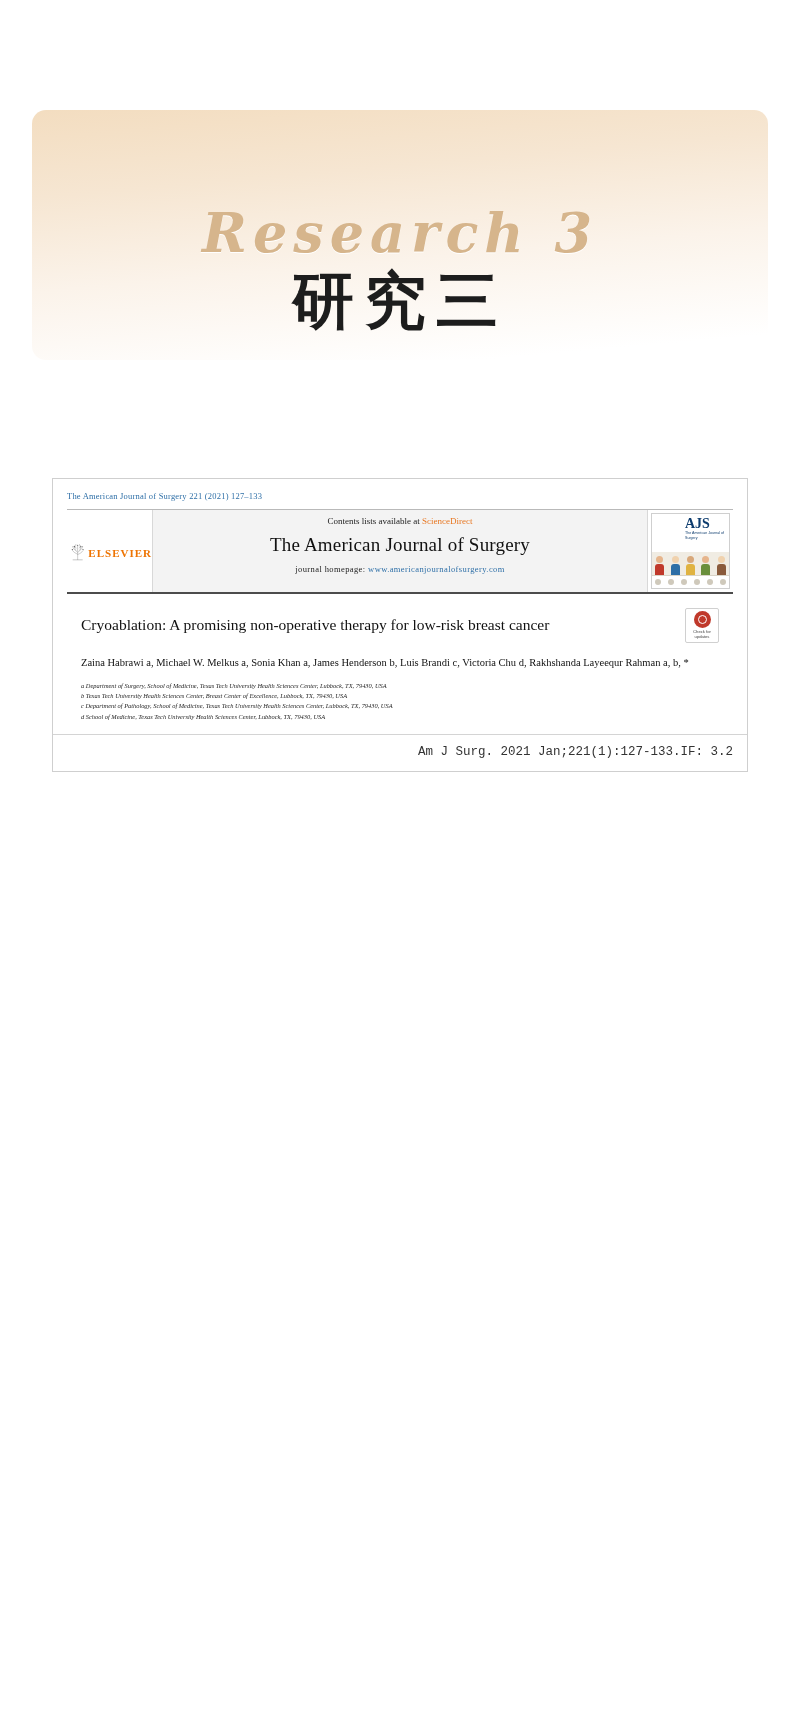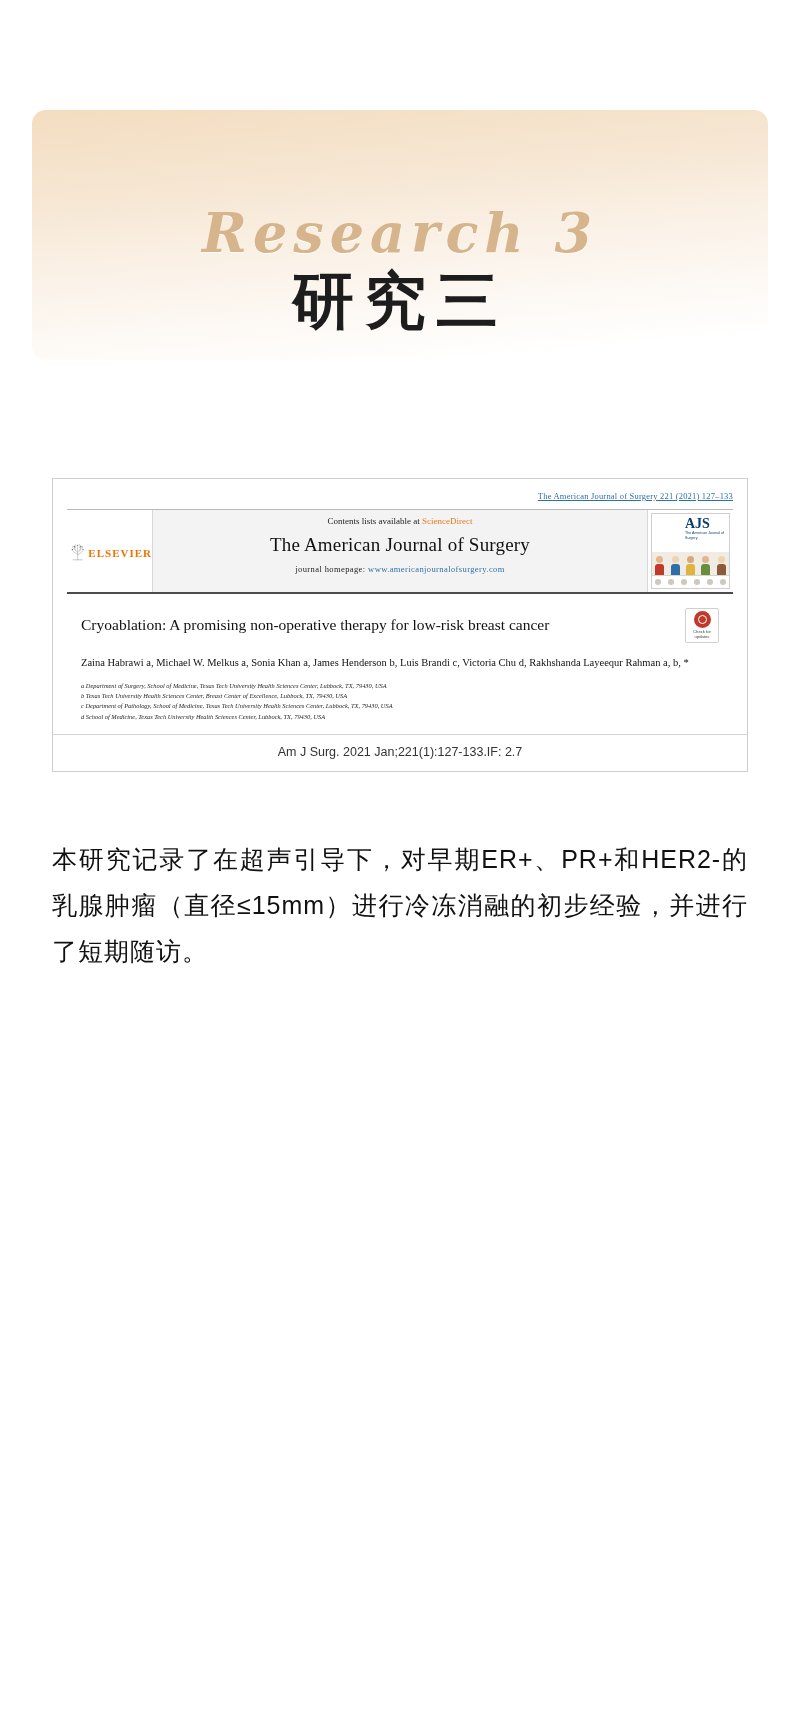--- a/index.html
+++ b/index.html
@@ -58,27 +58,26 @@
     margin: 118px 52px 0 52px;
     border: 1px solid #cfcfcf;
     background: #fff;
     box-sizing: border-box;
     padding: 0;
   }
   .paper-inner {
     padding: 12px 14px 0 14px;
   }
   .journal-line {
-    text-align: right;
+    text-align: left;
     color: #2e6fa7;
     font-size: 8.5px;
     letter-spacing: .2px;
     margin-bottom: 8px;
     font-family: "Liberation Serif", serif;
-    text-decoration: underline;
   }
 
   .masthead {
     display: flex;
     align-items: stretch;
     border-top: 1px solid #b9b9b9;
     border-bottom: 2px solid #4c4c4c;
   }
   .elsevier {
     width: 86px;
@@ -254,28 +253,28 @@
     font-family: "Liberation Serif", serif;
     font-style: italic;
     font-size: 6.4px;
     line-height: 1.6;
     color: #222;
     margin-top: 10px;
   }
 
   .cite-bar {
     display: flex;
-    justify-content: center;
+    justify-content: flex-end;
     align-items: center;
     border-top: 1px solid #d4d4d4;
     margin: 12px 0 0 0;
     padding: 10px 14px 12px 14px;
     font-size: 12.5px;
     color: #333;
-    font-family: Liberation Sans, sans-serif;
+    font-family: Liberation Mono, monospace;
   }
 
   
   .body-copy {
     margin: 64px 52px 0 52px;
     font-family: "Liberation Sans", sans-serif;
     font-size: 25px;
     line-height: 1.85;
     letter-spacing: 1px;
     color: #111;
@@ -393,20 +392,19 @@
         <div>a Department of Surgery, School of Medicine, Texas Tech University Health Sciences Center, Lubbock, TX, 79430, USA</div>
         <div>b Texas Tech University Health Sciences Center, Breast Center of Excellence, Lubbock, TX, 79430, USA</div>
         <div>c Department of Pathology, School of Medicine, Texas Tech University Health Sciences Center, Lubbock, TX, 79430, USA</div>
         <div>d School of Medicine, Texas Tech University Health Sciences Center, Lubbock, TX, 79430, USA</div>
       </div>
     </div>
   </div>
 
   <div class="cite-bar">
     <span>Am J Surg. 2021 Jan;221(1):127-133.</span>
-    <span>IF: 2.7</span>
+    <span>IF: 3.2</span>
   </div>
 </div>
 
 <div class="body-copy">
-  <p>本研究记录了在超声引导下，对早期ER+、PR+和HER2-的乳腺肿瘤（直径≤15mm）进行冷冻消融的初步经验，并进行了短期随访。</p>
 </div>
 <div class="pad-bottom"></div>
 
 </body></html>

